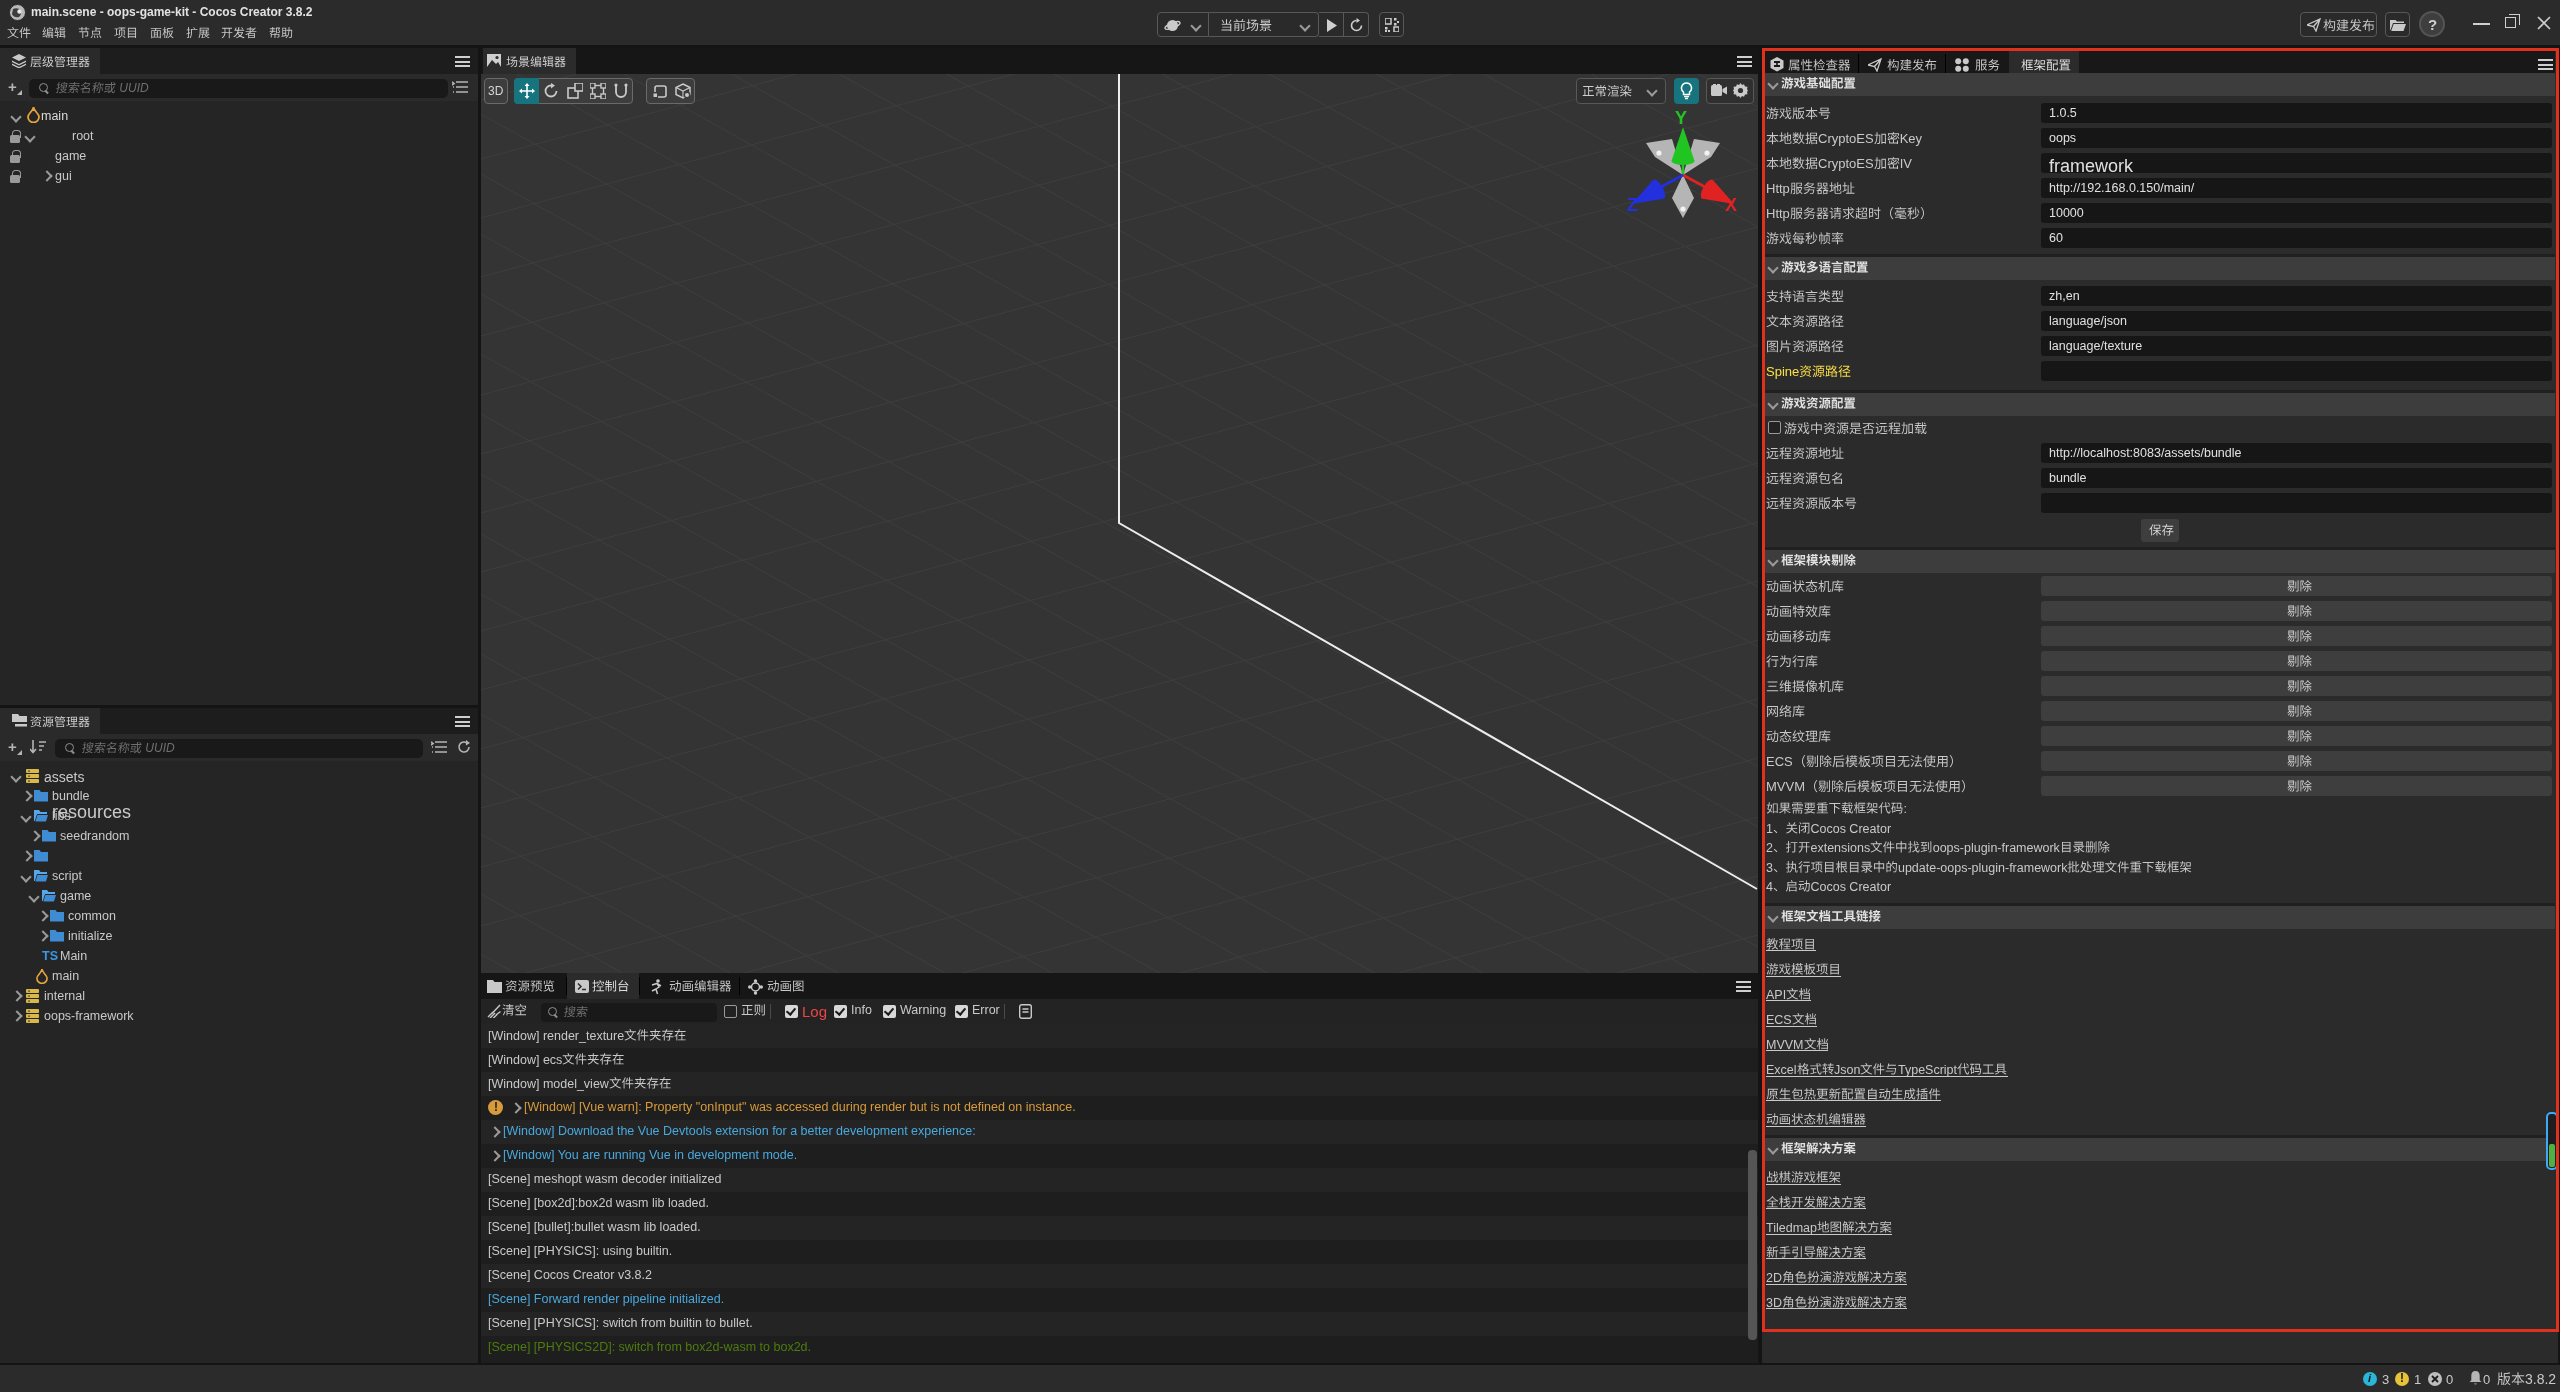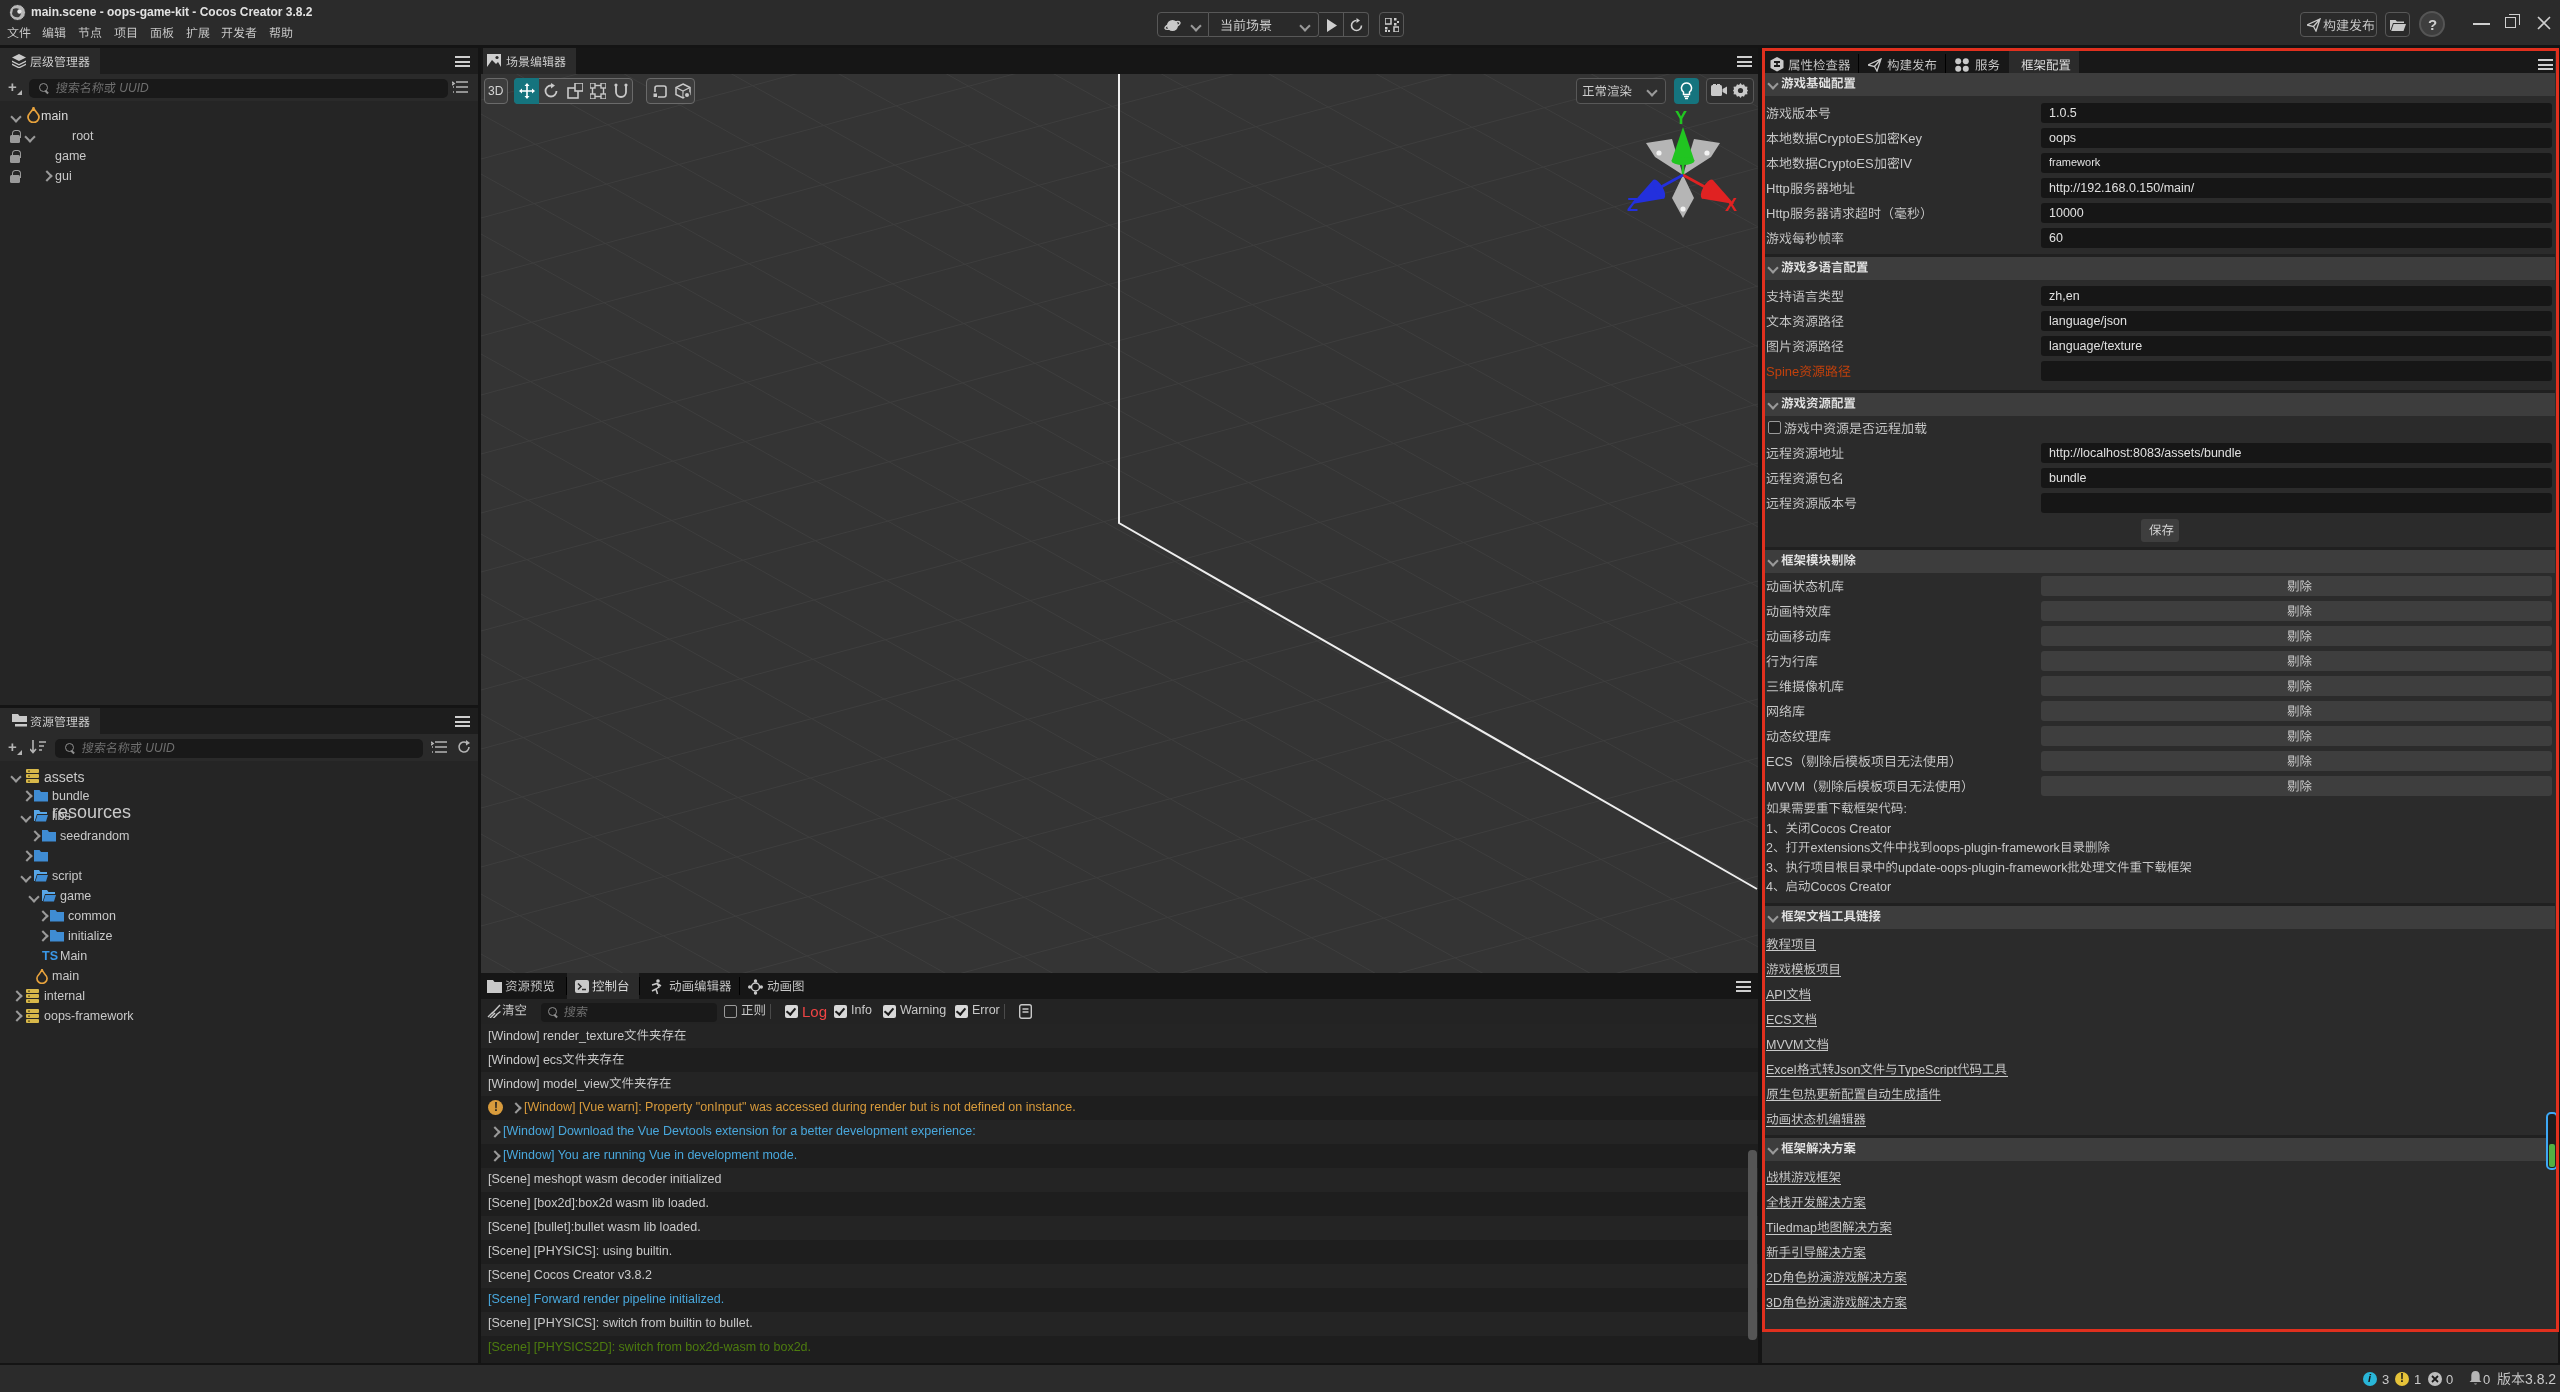--- a/index.html
+++ b/index.html
@@ -727,21 +727,21 @@
 <div class="tx" style="left:1766px;top:156px;font-size:13px;color:#c9c9c9;font-weight:normal;"><svg class="cj" style="width:52.0px;height:12.1px" viewBox="0 0 4000 930">
         <use href="#g672C" x="0" y="930"></use>
         <use href="#g5730" x="1000" y="930"></use>
         <use href="#g6570" x="2000" y="930"></use>
         <use href="#g636E" x="3000" y="930"></use>
       </svg><span>CryptoES</span><svg class="cj" style="width:26.0px;height:12.1px" viewBox="0 0 2000 930">
         <use href="#g52A0" x="0" y="930"></use>
         <use href="#g5BC6" x="1000" y="930"></use>
       </svg><span>IV</span></div>
 <div class="abs" style="left:2041px;top:153px;width:511px;height:20px;background:#161616;border-radius:3px;"></div>
-<div class="tx" style="left:2049px;top:156px;font-size:11px;color:#e0e0e0;font-weight:normal;"><span>framework</span></div>
+<div class="tx" style="left:2049px;top:156px;font-size:18px;color:#e0e0e0;font-weight:normal;"><span>framework</span></div>
 <div class="tx" style="left:1766px;top:181px;font-size:13px;color:#c9c9c9;font-weight:normal;"><span>Http</span><svg class="cj" style="width:65.0px;height:12.1px" viewBox="0 0 5000 930">
         <use href="#g670D" x="0" y="930"></use>
         <use href="#g52A1" x="1000" y="930"></use>
         <use href="#g5668" x="2000" y="930"></use>
         <use href="#g5730" x="3000" y="930"></use>
         <use href="#g5740" x="4000" y="930"></use>
       </svg></div>
 <div class="abs" style="left:2041px;top:178px;width:511px;height:20px;background:#161616;border-radius:3px;"></div>
 <div class="tx" style="left:2049px;top:181px;font-size:12.5px;color:#e0e0e0;font-weight:normal;"><span>http://192.168.0.150/main/</span></div>
 <div class="tx" style="left:1766px;top:206px;font-size:13px;color:#c9c9c9;font-weight:normal;"><span>Http</span><svg class="cj" style="width:143.0px;height:12.1px" viewBox="0 0 11000 930">
@@ -804,21 +804,21 @@
 <div class="tx" style="left:1766px;top:339px;font-size:13px;color:#c9c9c9;font-weight:normal;"><svg class="cj" style="width:78.0px;height:12.1px" viewBox="0 0 6000 930">
         <use href="#g56FE" x="0" y="930"></use>
         <use href="#g7247" x="1000" y="930"></use>
         <use href="#g8D44" x="2000" y="930"></use>
         <use href="#g6E90" x="3000" y="930"></use>
         <use href="#g8DEF" x="4000" y="930"></use>
         <use href="#g5F84" x="5000" y="930"></use>
       </svg></div>
 <div class="abs" style="left:2041px;top:336px;width:511px;height:20px;background:#161616;border-radius:3px;"></div>
 <div class="tx" style="left:2049px;top:339px;font-size:12.5px;color:#e0e0e0;font-weight:normal;"><span>language/texture</span></div>
-<div class="tx" style="left:1766px;top:364px;font-size:13px;color:#c2410c;font-weight:normal;"><span>Spine</span><svg class="cj" style="width:52.0px;height:12.1px" viewBox="0 0 4000 930">
+<div class="tx" style="left:1766px;top:364px;font-size:13px;color:#fde047;font-weight:normal;"><span>Spine</span><svg class="cj" style="width:52.0px;height:12.1px" viewBox="0 0 4000 930">
         <use href="#g8D44" x="0" y="930"></use>
         <use href="#g6E90" x="1000" y="930"></use>
         <use href="#g8DEF" x="2000" y="930"></use>
         <use href="#g5F84" x="3000" y="930"></use>
       </svg></div>
 <div class="abs" style="left:2041px;top:361px;width:511px;height:20px;background:#161616;border-radius:3px;"></div>
 <div class="abs" style="left:1765px;top:390px;width:790px;height:3px;background:#202020;"></div>
 <div class="abs" style="left:1765px;top:393px;width:790px;height:23px;background:#3d3d3d;"></div>
 <div class="chd" style="left:1769px;top:399px;"></div>
 <div class="tx" style="left:1781px;top:396px;font-size:12.5px;color:#e2e2e2;font-weight:bold;"><svg class="cj" style="width:75.0px;height:11.6px" viewBox="0 0 6000 930">

